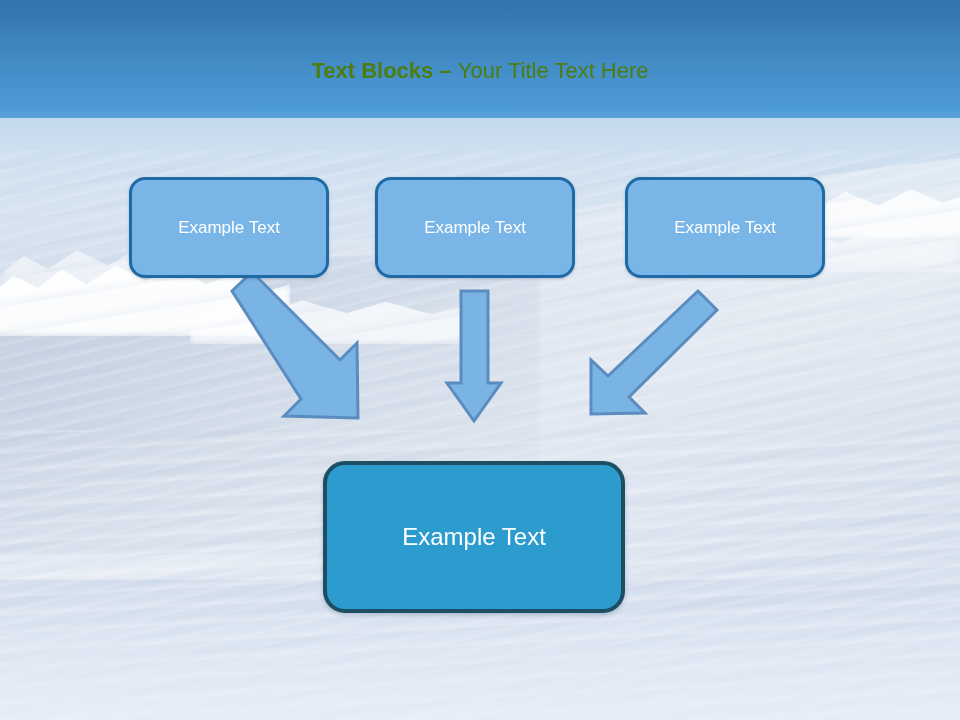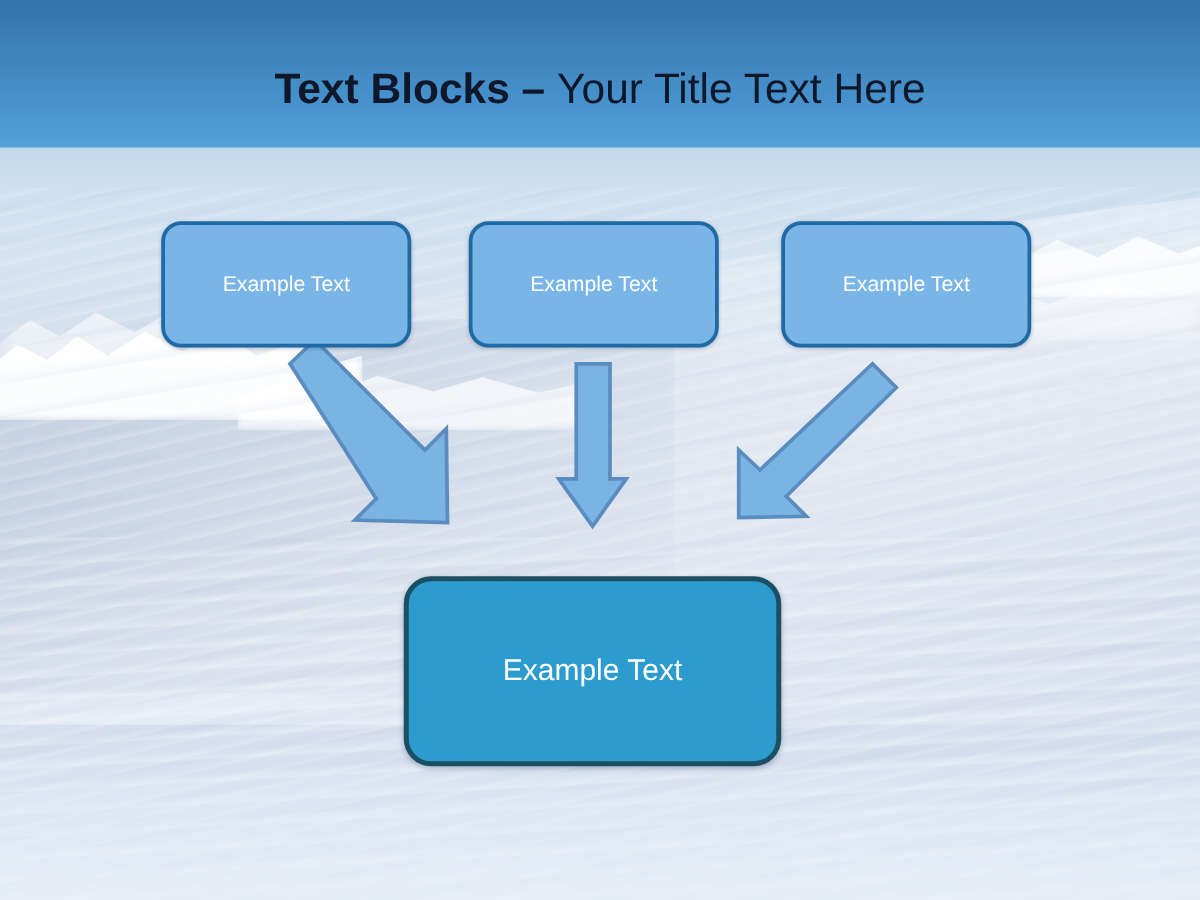--- a/index.html
+++ b/index.html
@@ -179,22 +179,22 @@
         rgba(230,238,247,0.55) 60%,
         rgba(233,240,248,0.75) 100%);
   }
 
   
   .title {
     position: absolute;
     left: 0; top: 52px;
     width: 960px;
     text-align: center;
-    color: #0f172a;
-    font-size: 34px;
+    color: #4d7c0f;
+    font-size: 22px;
     line-height: 38px;
     white-space: nowrap;
   }
   .title .bold { font-weight: bold; }
   .title .light { font-weight: normal; }
 
   
   .top-box {
     position: absolute;
     width: 200px;

